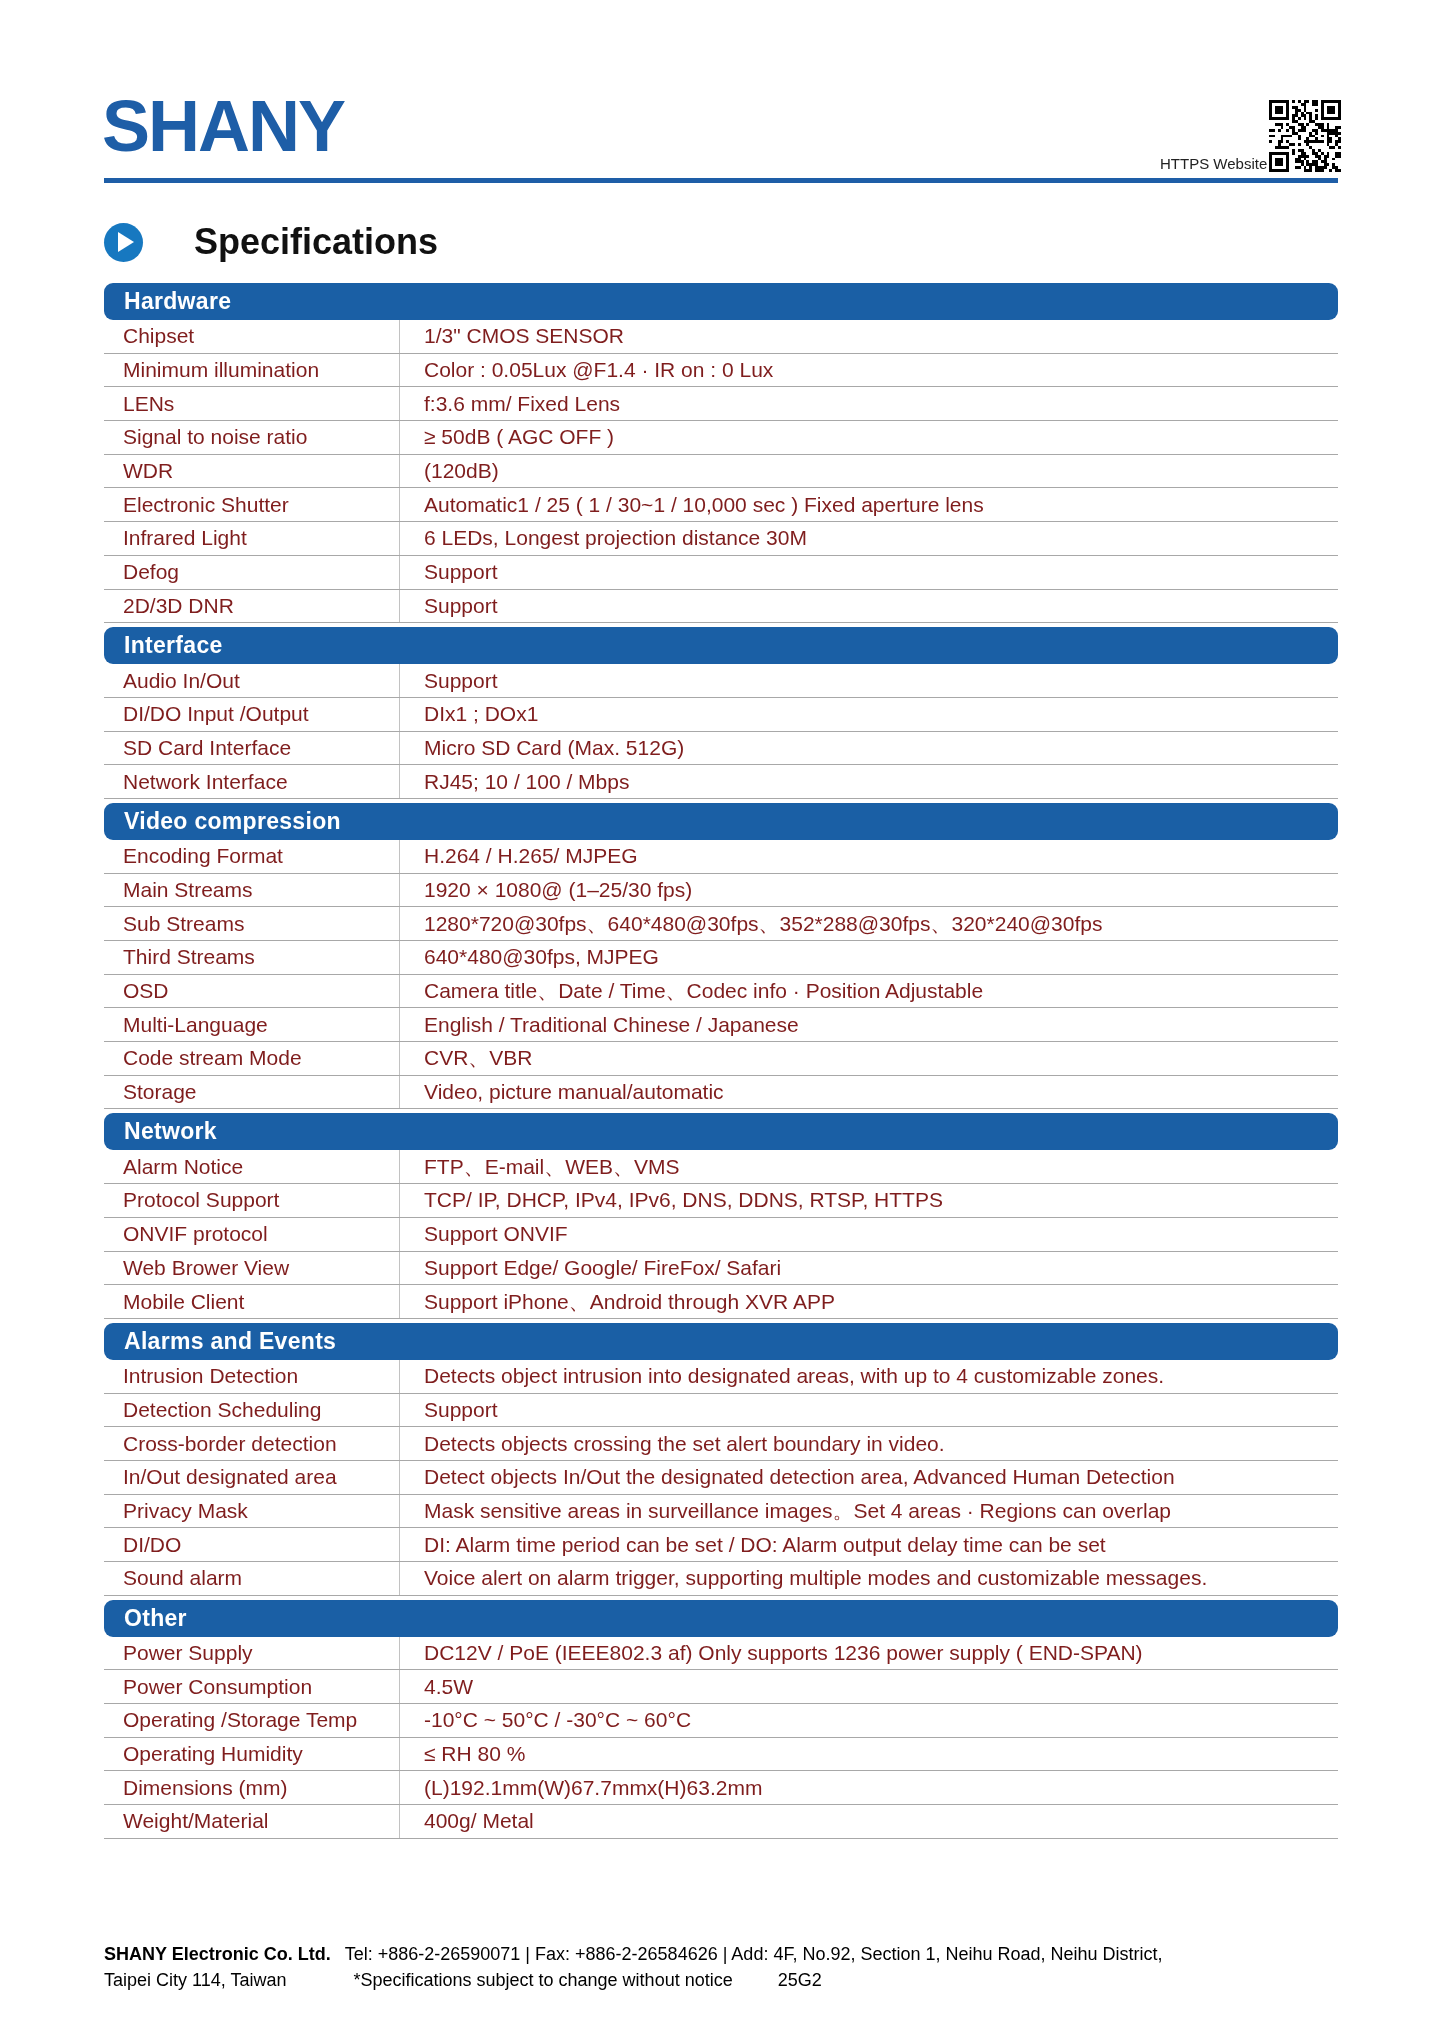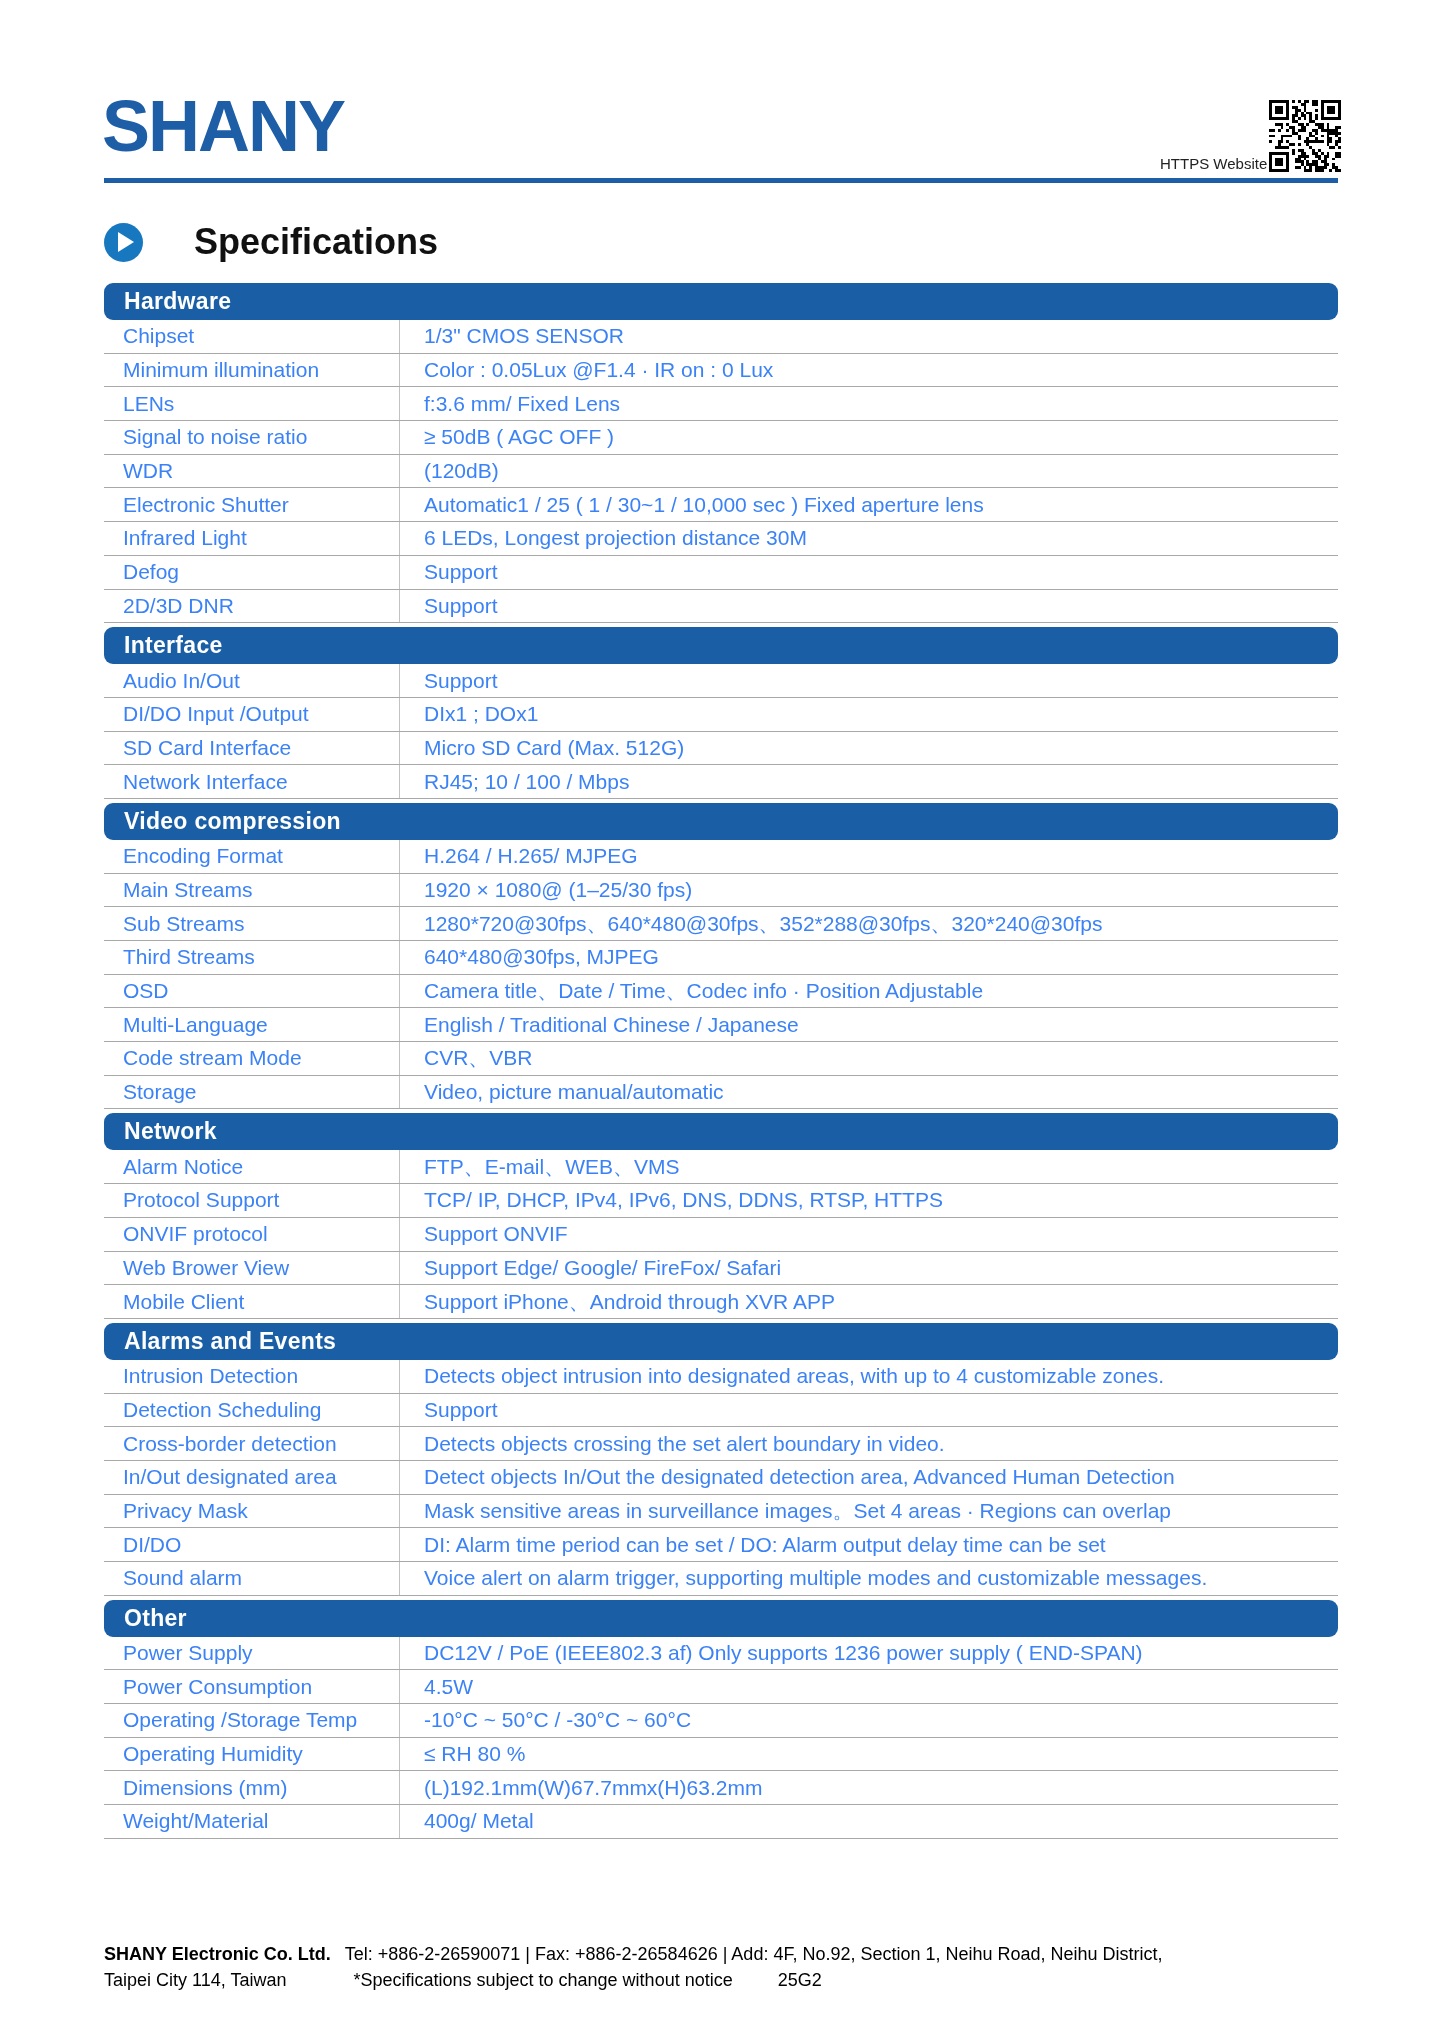--- a/index.html
+++ b/index.html
@@ -35,21 +35,21 @@
   
   .spec-table{position:absolute;left:104px;top:279px;width:1234px;}
   .band{
     height:37px;margin-top:4px;background:var(--band,#1a5fa5);border-radius:9px;
     color:#fff;font-size:23px;font-weight:600;line-height:37px;padding-left:20px;
     box-sizing:border-box;letter-spacing:0.3px;
   }
   .row{
     display:flex;align-items:stretch;height:33.7px;
     border-bottom:1.5px solid #a8a8a8;box-sizing:border-box;
-    font-size:21px;color:#3b82f6;
+    font-size:21px;color:#7f1d1d;
   }
   .cell-label{
     width:296px;flex:0 0 296px;box-sizing:border-box;padding-left:19px;
     border-right:1.5px solid #c2c2c2;display:flex;align-items:center;
     white-space:nowrap;overflow:hidden;
   }
   .cell-value{
     flex:1;box-sizing:border-box;padding-left:24px;display:flex;align-items:center;
     white-space:nowrap;overflow:hidden;
   }

